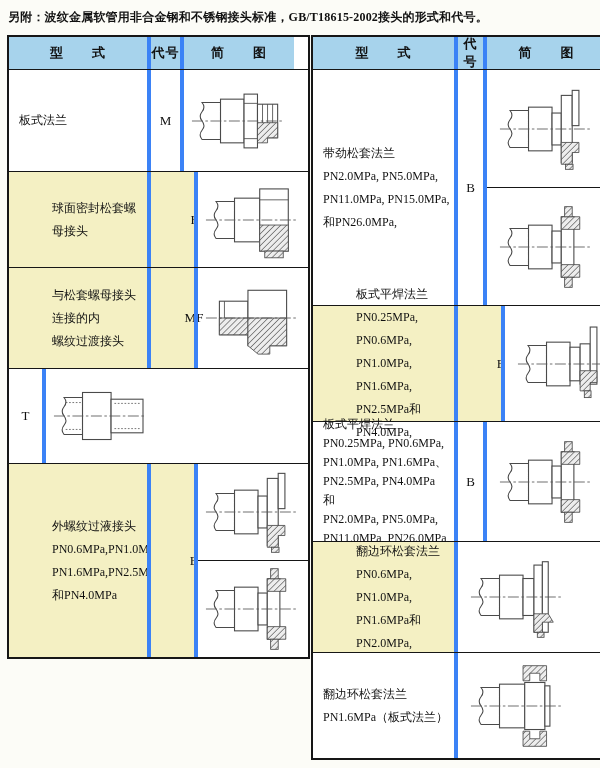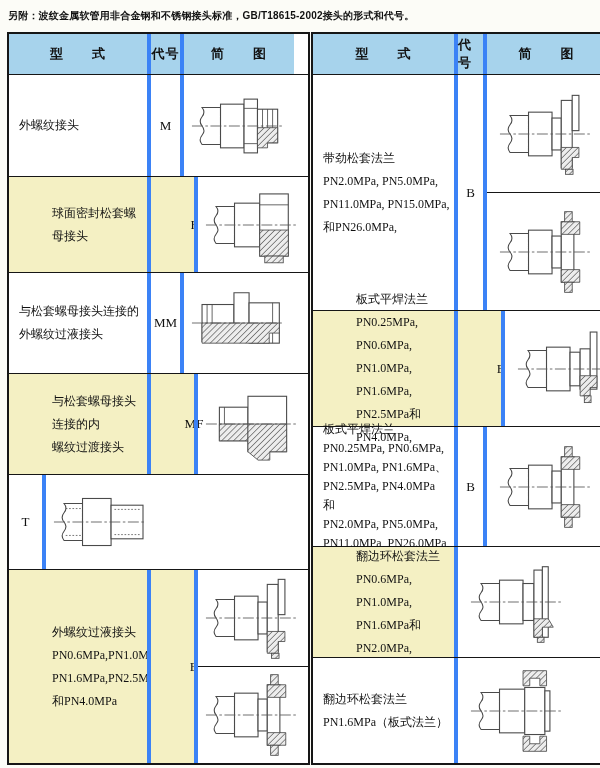--- a/index.html
+++ b/index.html
@@ -3,33 +3,33 @@
 <meta charset="utf-8">
 <style>
   * { margin:0; padding:0; box-sizing:border-box; }
   body {
     width:600px; height:768px; background:#fcfcf7;
     font-family:"Liberation Serif", serif; color:#111;
     overflow:hidden;
   }
   .page { padding:7px 5px 0 7px; }
   .title {
-    font-family:Liberation Sans, sans-serif;
-    font-weight:bold; font-size:10px; letter-spacing:0.2px;
+    font-family:Liberation Serif, serif;
+    font-weight:bold; font-size:12px; letter-spacing:0.2px;
     margin:2px 0 9px 1px; white-space:nowrap;
   }
   .tables { display:flex; align-items:flex-start; }
   .tbl { border:2px solid #161616; background:#fff; }
   .tbl + .tbl { margin-left:1px; }
   .row { display:flex; border-top:1px solid #161616; }
   .row:first-child { border-top:none; }
   .cell { border-left:4px solid #3b82f6; display:flex; align-items:center; justify-content:center; }
   .cell:first-child { border-left:none; }
   .hdr { background:#a7d3ec; font-size:13px; font-weight:bold; letter-spacing:1px; }
-  .hrow { height:40px; }
+  .hrow { height:32px;text-align:center; }
   .type { justify-content:flex-start; padding:4px 4px 4px 10px; font-size:12px;
           line-height:23px; white-space:pre-line; text-align:left; }
   .tight { line-height:19px; }
   .code { font-size:13px; }
   .diag { flex-direction:column; padding:0; }
   .hl { background:#f4f0c3;padding-left:43px; }
   .sub { width:100%; flex:1; display:flex; align-items:center; justify-content:center; border-top:1px solid #161616; }
   .sub:first-child { border-top:none; }
   
   .lt .c1 { width:138px; } .lt .c2 { width:33px; } .lt .c3 { width:114px; }
@@ -65,21 +65,21 @@
   <div class="tables">
 
     <div class="tbl lt">
       <div class="row hrow">
         <div class="cell hdr c1">型　　式</div>
         <div class="cell hdr c2">代号</div>
         <div class="cell hdr c3">简　　图</div>
       </div>
 
       <div class="row lrow1">
-        <div class="cell type c1">外螺纹接头</div>
+        <div class="cell type c1">板式法兰</div>
         <div class="cell code c2">M</div>
         <div class="cell diag c3">
           <div class="dg">
               <svg viewBox="0 0 120 100" preserveAspectRatio="xMidYMid meet">
                 <path d="M38 28 H16 q4.5 5.5 0 11 q-4.5 5.5 0 11 q4.5 5.5 0 11 q-4.5 5.5 0 11 H38 Z" class="p"></path>
                 <rect x="38" y="24" width="28" height="52" class="p"></rect>
                 <rect x="66" y="18" width="16" height="64" class="p"></rect>
                 <line x1="66" y1="29" x2="82" y2="29" class="s"></line>
                 <line x1="66" y1="71" x2="82" y2="71" class="s"></line>
                 <rect x="82" y="30" width="24" height="40" class="p"></rect>
@@ -105,39 +105,20 @@
                 <line x1="68" y1="26" x2="102" y2="26" class="s"></line>
                 <line x1="68" y1="74" x2="102" y2="74" class="s"></line>
                 <rect x="68" y="56" width="34" height="31" class="h"></rect>
                 <rect x="74" y="87" width="22" height="8" class="h"></rect>
                 <line x1="4" y1="50" x2="113" y2="50" class="cl"></line>
               </svg>
             </div>
         </div>
       </div>
 
-      <div class="row lrow3">
-        <div class="cell type c1">与松套螺母接头连接的
-外螺纹过液接头</div>
-        <div class="cell code c2">MM</div>
-        <div class="cell diag c3">
-          <div class="dg">
-              <svg viewBox="0 0 120 100" preserveAspectRatio="xMidYMid meet">
-                <rect x="16" y="28" width="38" height="44" class="p"></rect>
-                <line x1="22" y1="28" x2="22" y2="72" class="s"></line>
-                <line x1="28" y1="28" x2="28" y2="72" class="s"></line>
-                <path d="M54 50 V14 h18 v36" class="p"></path>
-                <rect x="72" y="26" width="36" height="48" class="p"></rect>
-                <line x1="100" y1="26" x2="100" y2="74" class="s"></line>
-                <path d="M16 50 H108 V62 H96 v12 H16 Z" class="h"></path>
-                <line x1="4" y1="50" x2="113" y2="50" class="cl"></line>
-              </svg>
-            </div>
-        </div>
-      </div>
 
       <div class="row lrow4">
         <div class="cell type c1 hl">与松套螺母接头连接的内
 螺纹过渡接头</div>
         <div class="cell code c2 hl">MF</div>
         <div class="cell diag c3">
           <div class="dg">
               <svg viewBox="0 0 120 100" preserveAspectRatio="xMidYMid meet">
                 <rect x="20" y="30" width="34" height="40" class="p"></rect>
                 <line x1="26" y1="30" x2="26" y2="70" class="s"></line>

